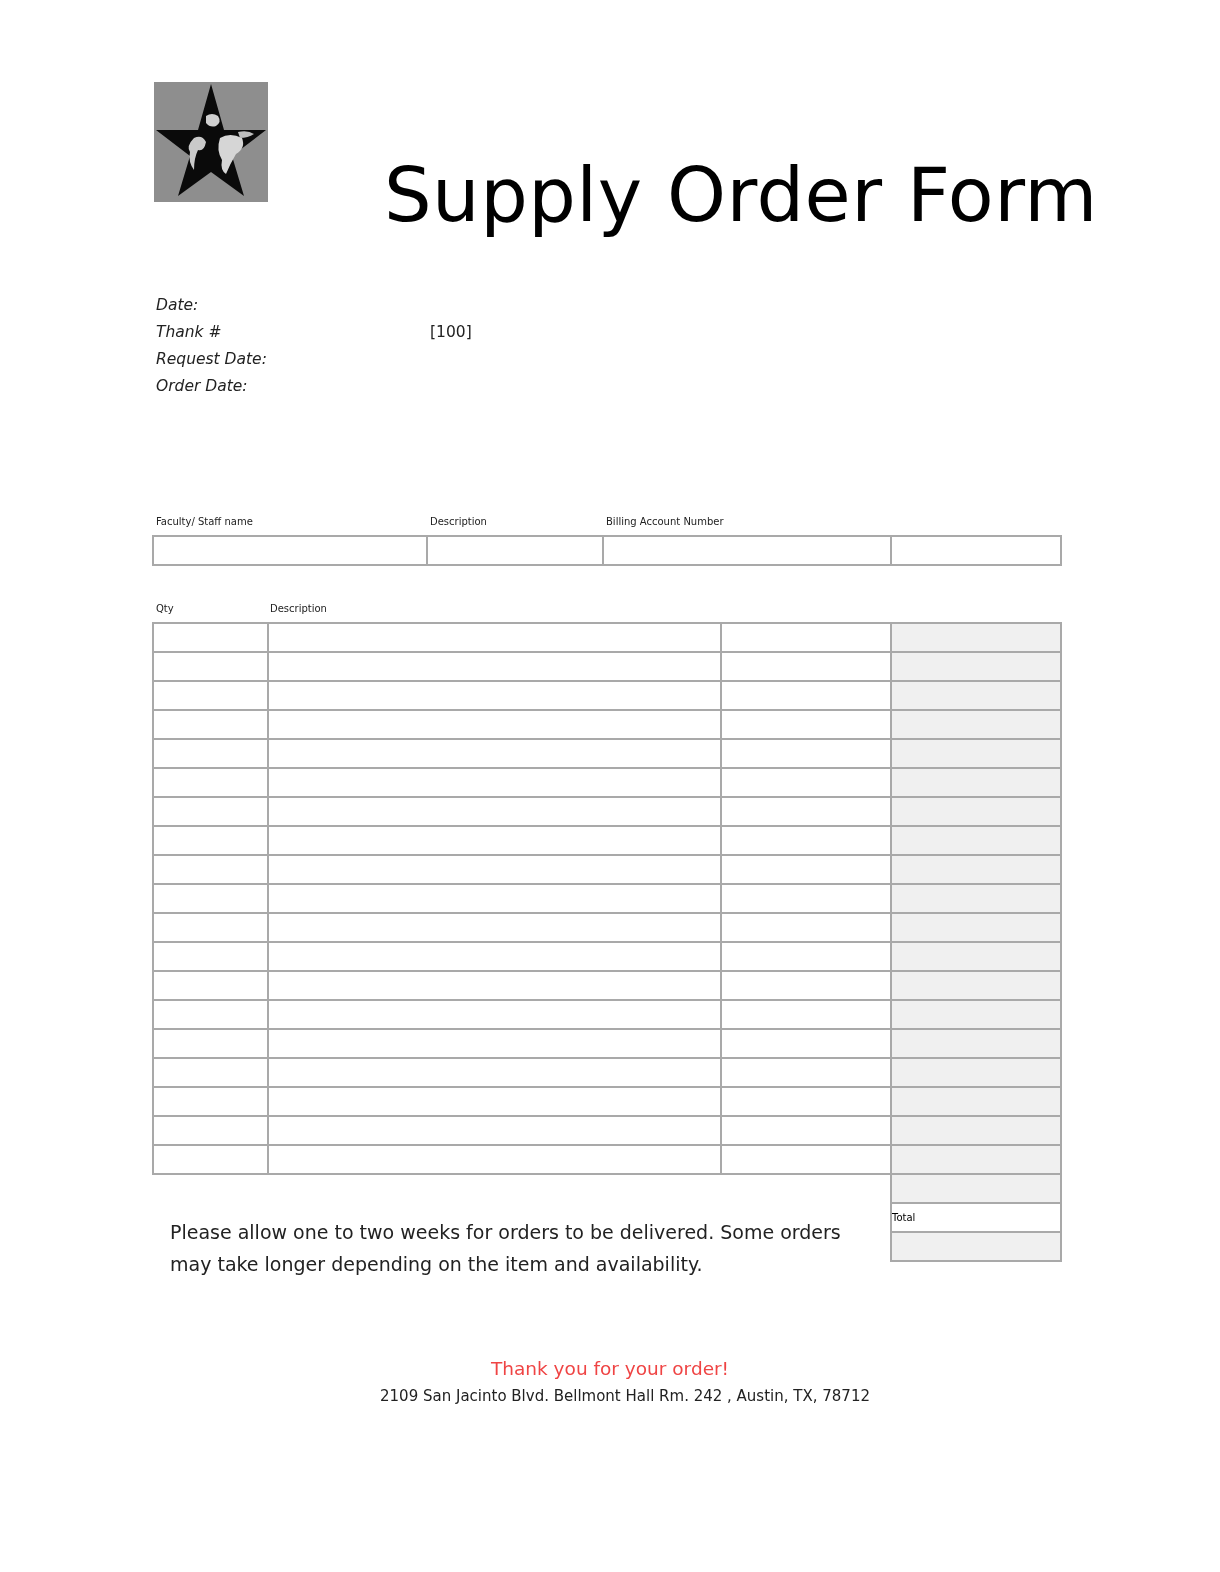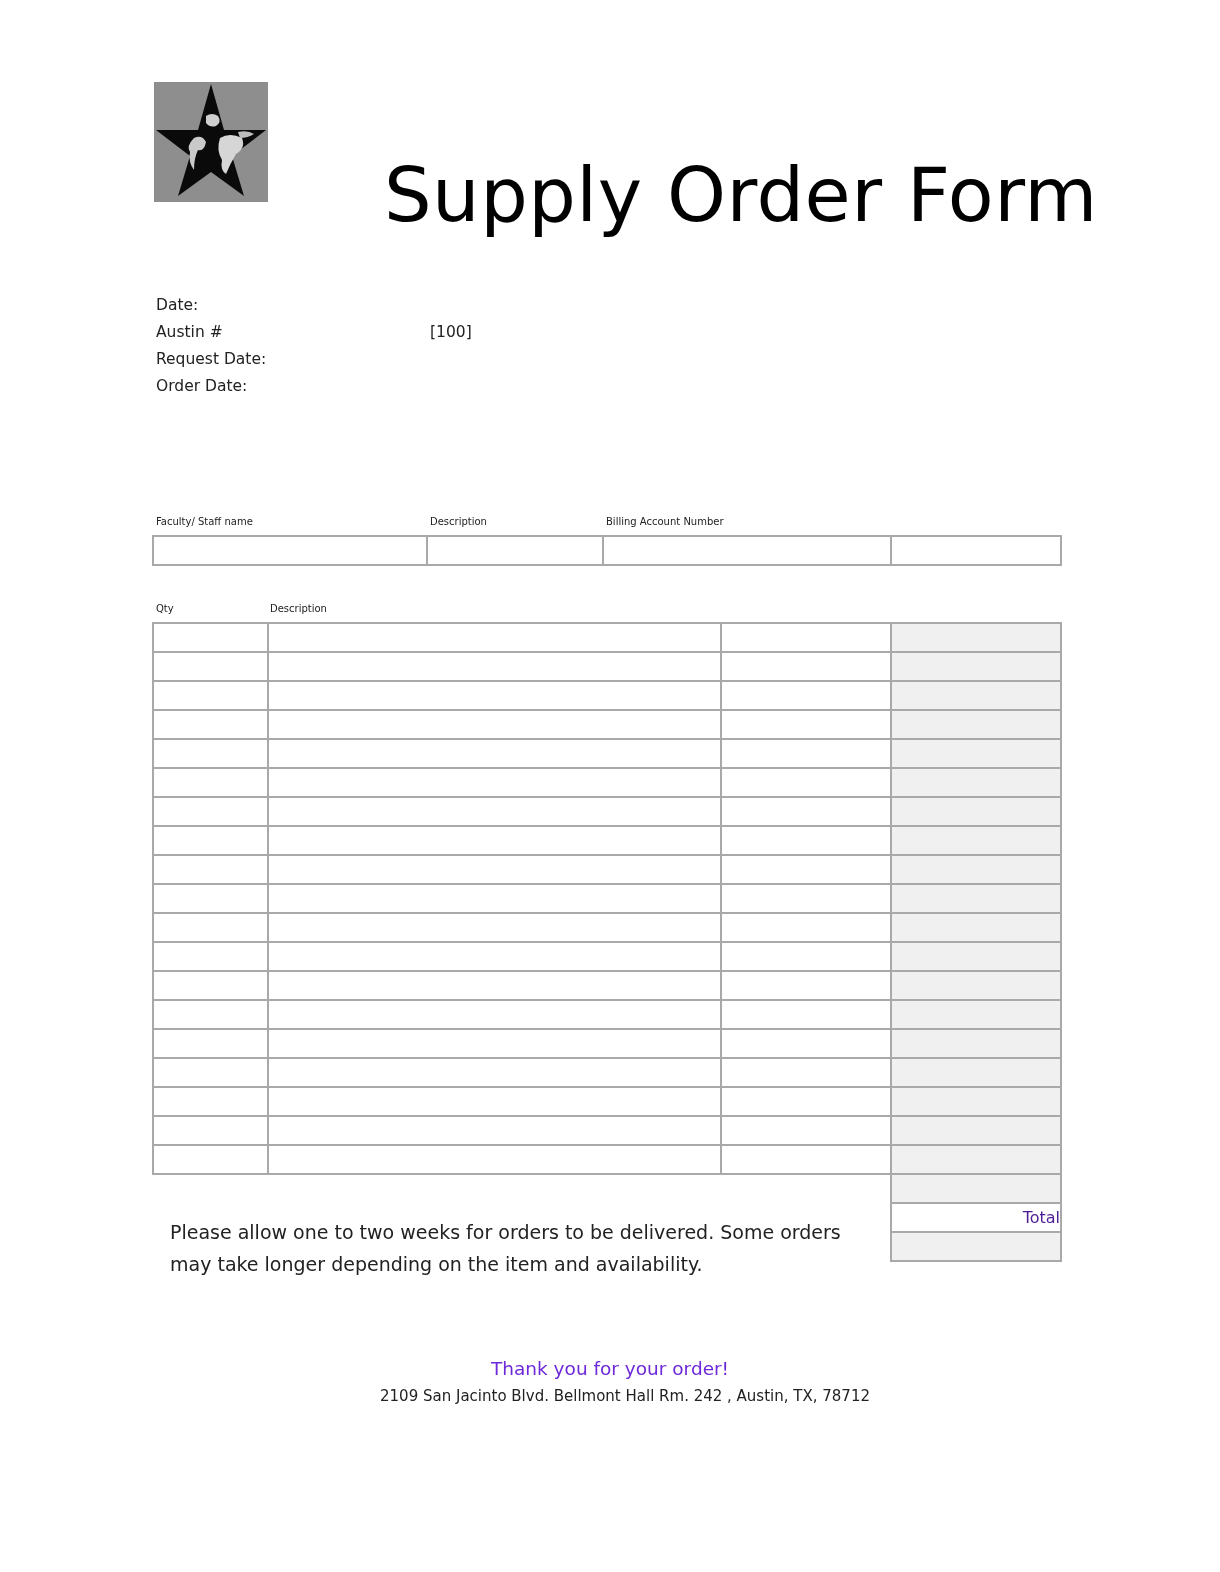--- a/index.html
+++ b/index.html
@@ -1,54 +1,54 @@
 <!DOCTYPE html>
 <html><head>
   <meta charset="utf-8">
   <style>
     html, body { margin: 0; padding: 0; background: #ffffff; }
     body { width: 1220px; height: 1572px; position: relative; font-family: "DejaVu Sans", sans-serif; color: #1a1a1a; overflow: hidden; }
     .logo { position: absolute; left: 154px; top: 82px; width: 114px; height: 120px; background: #8e8e8e; }
     .logo svg { width: 100%; height: 100%; display: block; }
     .title { position: absolute; left: 384px; top: 104px; font-size: 75px; font-weight: normal; letter-spacing: 0.5px; color: #000000; white-space: nowrap; line-height: 1.1; }
-    .meta-label { position: absolute; left: 156px; font-size: 15.5px; color: #222; }
+    .meta-label { position: absolute; left: 156px; font-size: 15.5px; color: #222; font-style: italic; }
     .meta-value { position: absolute; left: 430px; font-size: 15.5px; color: #222; }
     .lbl { position: absolute; font-size: 10px; color: #222; white-space: nowrap; }
     .box { position: absolute; border: 2px solid #a9a9a9; box-sizing: border-box; background: #fff; }
     .vline { position: absolute; width: 2px; background: #a9a9a9; }
     .hline { position: absolute; height: 2px; background: #a9a9a9; }
     .items { position: absolute; left: 152px; top: 622px; width: 740px; }
     .row { display: flex; height: 29px; box-sizing: border-box; }
     .cell { box-sizing: border-box; border-right: 2px solid #a9a9a9; border-bottom: 2px solid #a9a9a9; height: 29px; }
     .cell.first { border-left: 2px solid #a9a9a9; }
     .price-col { position: absolute; left: 890px; top: 622px; width: 172px; }
     .pcell { height: 29px; box-sizing: border-box; border-left: 2px solid #a9a9a9; border-right: 2px solid #a9a9a9; border-bottom: 2px solid #a9a9a9; background: #f0f0f0; }
     .pcell.top { border-top: 2px solid #a9a9a9; }
-    .pcell.total-label { background: #ffffff; font-size: 16px; text-align: right; line-height: 27px; color: #4c1d95; }
+    .pcell.total-label { background: #ffffff; font-size: 10px; text-align: left; line-height: 27px; color: #000000; }
     .note { position: absolute; left: 170px; top: 1216px; width: 700px; font-size: 19px; line-height: 32px; color: #222; }
-    .thanks { position: absolute; left: 0; width: 1220px; top: 1358px; text-align: center; font-size: 18.5px; color: #6d28d9; }
+    .thanks { position: absolute; left: 0; width: 1220px; top: 1358px; text-align: center; font-size: 18.5px; color: #ef4444; }
     .address { position: absolute; left: 0; width: 1208px; top: 1387px; text-align: center; font-size: 15px; color: #222; padding-left: 21px; }
   </style>
 </head>
 <body>
 
 <div class="logo">
   <svg viewBox="0 0 114 120" xmlns="http://www.w3.org/2000/svg">
     <polygon points="57,2 70,48 112,48 78,74 90,114 57,90 24,114 36,74 2,48 44,48" fill="#0a0a0a"></polygon>
     <path d="M52,34 q6,-4 12,0 q4,6 -2,10 q-6,2 -10,-3 z" fill="#cfcfcf"></path>
     <path d="M66,56 q10,-6 22,0 q4,10 -6,16 q-6,10 -10,20 q-6,-4 -4,-14 q-6,-10 -2,-22 z" fill="#d6d6d6"></path>
     <path d="M40,56 q8,-4 12,4 q-2,10 -8,8 q-4,8 -4,20 q-6,-8 -4,-18 q-4,-6 4,-14 z" fill="#c9c9c9"></path>
     <path d="M84,50 q10,-2 16,2 q-6,4 -14,4 z" fill="#bdbdbd"></path>
   </svg>
 </div>
 
 <h1 class="title">Supply Order Form</h1>
 
 <div class="meta-label" style="top:296px">Date:</div>
-<div class="meta-label" style="top:323px">Austin #</div>
+<div class="meta-label" style="top:323px">Thank #</div>
 <div class="meta-value" style="top:323px">[100]</div>
 <div class="meta-label" style="top:350px">Request Date:</div>
 <div class="meta-label" style="top:377px">Order Date:</div>
 
 <div class="lbl" style="left:156px; top:516px">Faculty/ Staff name</div>
 <div class="lbl" style="left:430px; top:516px">Description</div>
 <div class="lbl" style="left:606px; top:516px">Billing Account Number</div>
 
 <div class="box" style="left:152px; top:535px; width:910px; height:31px;"></div>
 <div class="box" style="left:154px; top:537px; width:273px; height:27px; border:none; background:transparent;"></div>

